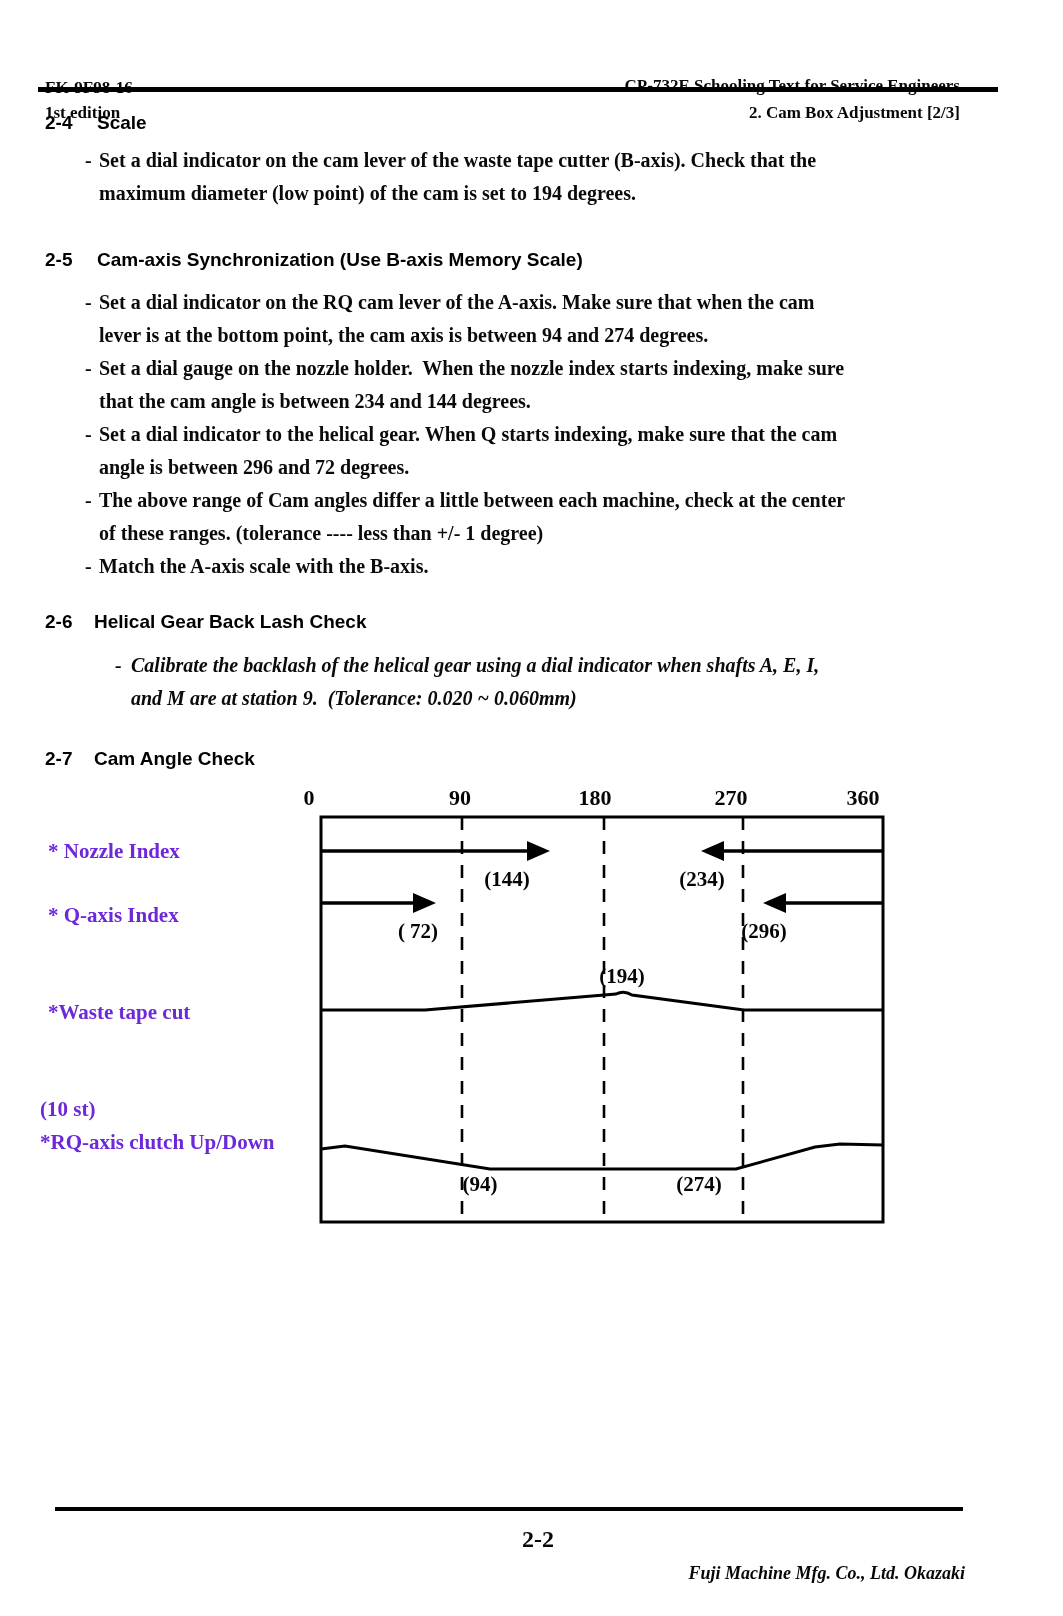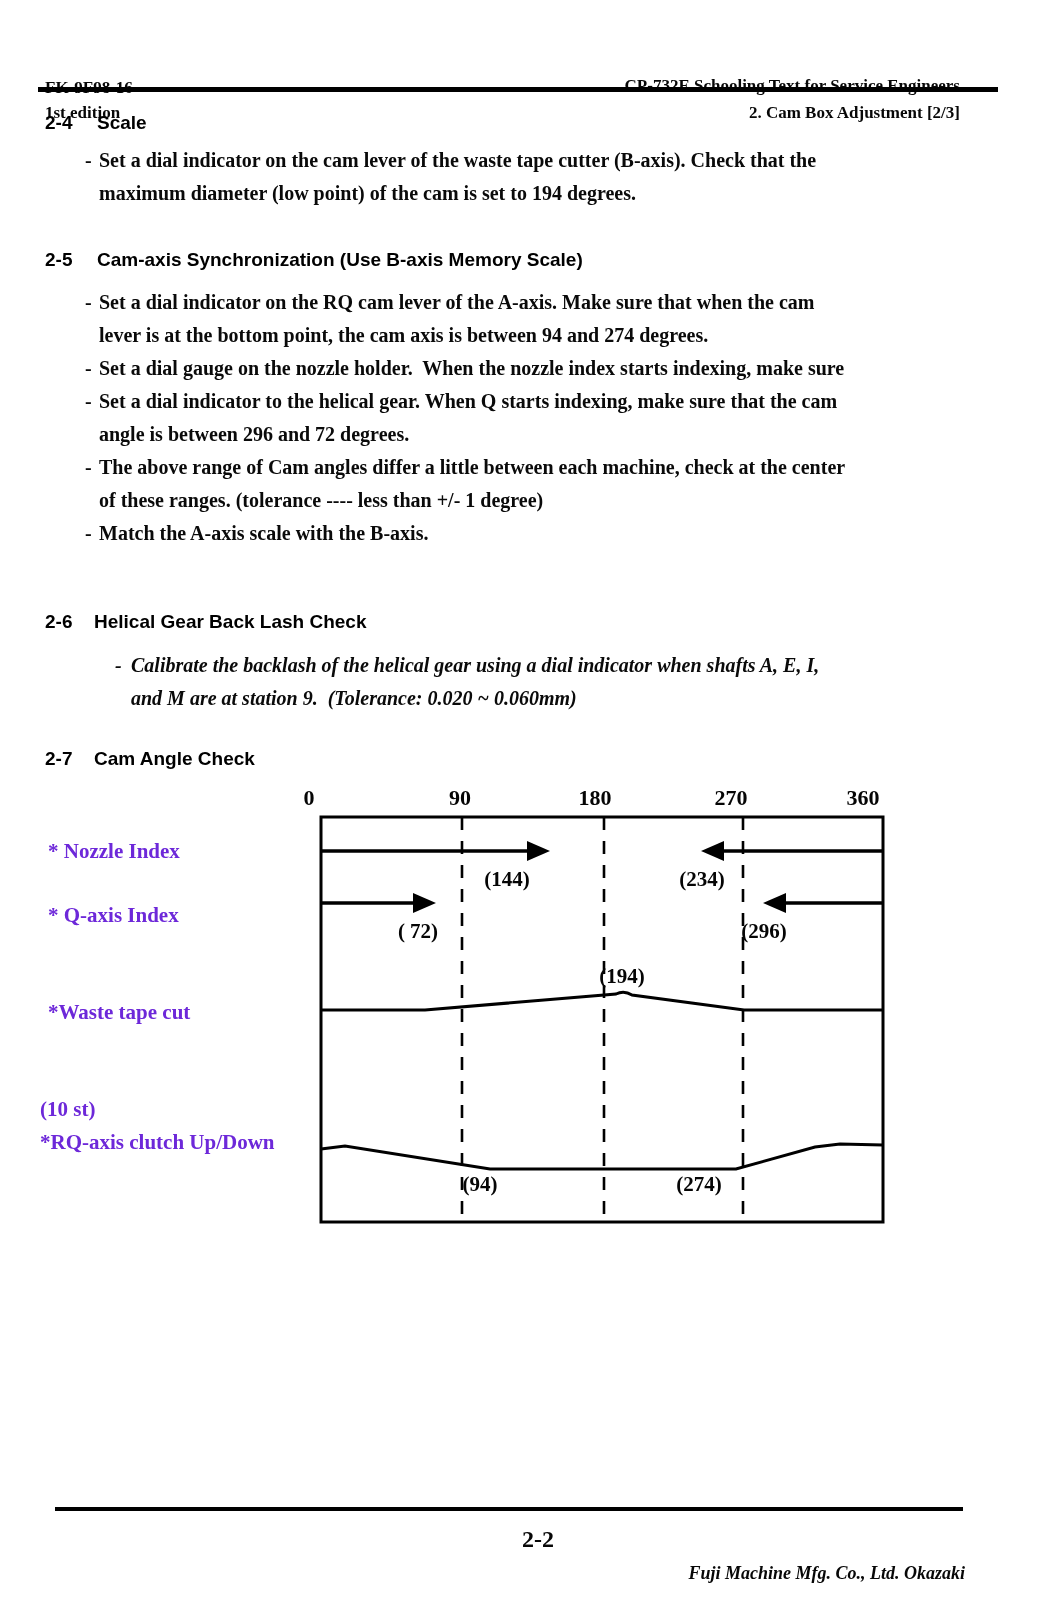--- a/index.html
+++ b/index.html
@@ -56,20 +56,21 @@
   </div>
 
   <div class="heading" style="top:249px;">
     <span class="h-num">2-5</span>
     <span class="h-title">Cam-axis Synchronization (Use B-axis Memory Scale)</span>
   </div>
   <div class="bullets" style="top:286px;">
     <div class="bl first"><span class="dash">-</span><span>Set a dial indicator on the RQ cam lever of the A-axis. Make sure that when the cam</span></div>
     <div class="bl cont"><span>lever is at the bottom point, the cam axis is between 94 and 274 degrees.</span></div>
     <div class="bl first"><span class="dash">-</span><span>Set a dial gauge on the nozzle holder.  When the nozzle index starts indexing, make sure</span></div>
+    <div class="bl cont"><span>that the cam angle is between 234 and 144 degrees.</span></div>
     <div class="bl first"><span class="dash">-</span><span>Set a dial indicator to the helical gear. When Q starts indexing, make sure that the cam</span></div>
     <div class="bl cont"><span>angle is between 296 and 72 degrees.</span></div>
     <div class="bl first"><span class="dash">-</span><span>The above range of Cam angles differ a little between each machine, check at the center</span></div>
     <div class="bl cont"><span>of these ranges. (tolerance ---- less than +/- 1 degree)</span></div>
     <div class="bl first"><span class="dash">-</span><span>Match the A-axis scale with the B-axis.</span></div>
   </div>
 
   <div class="heading" style="top:611px;">
     <span class="h-num" style="width:49px;">2-6</span>
     <span class="h-title">Helical Gear Back Lash Check</span>

